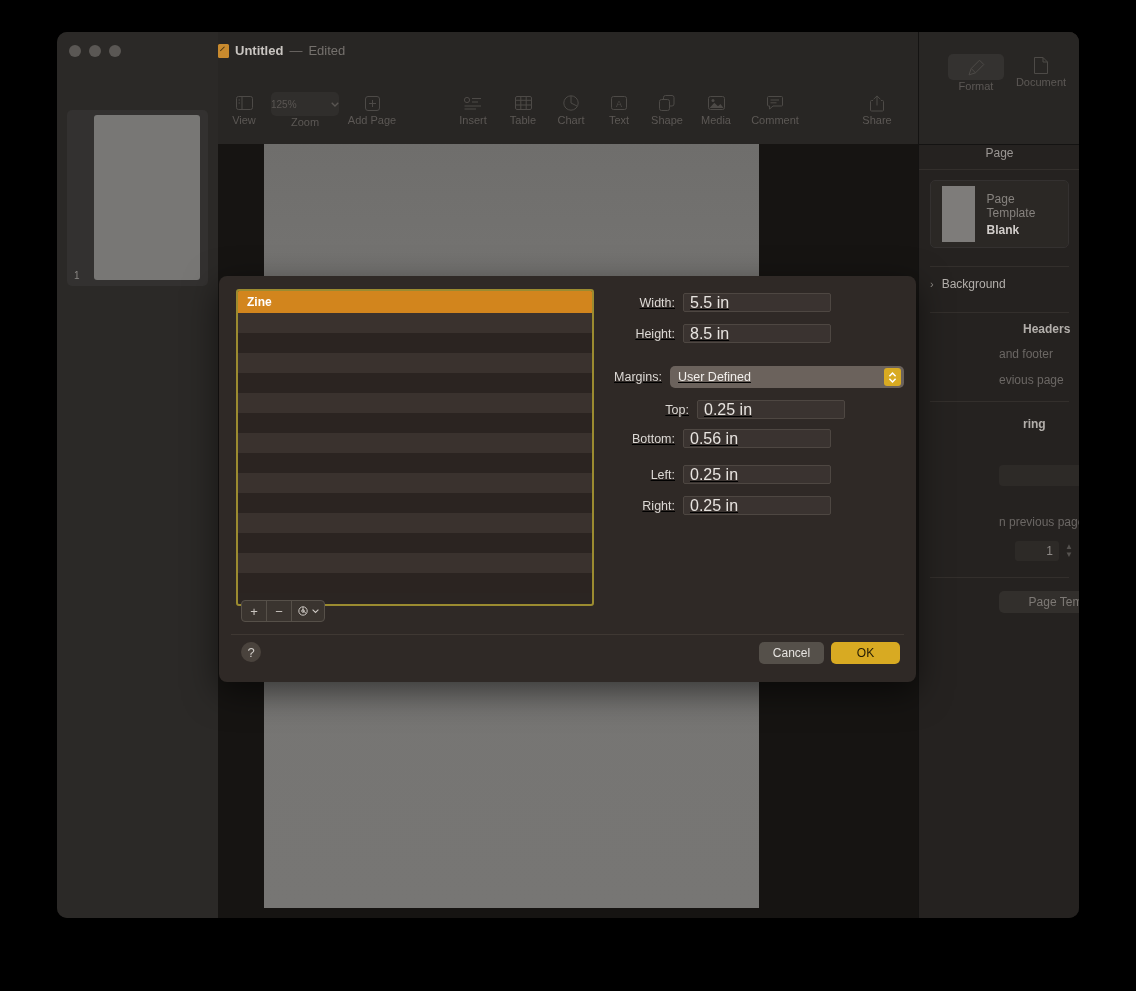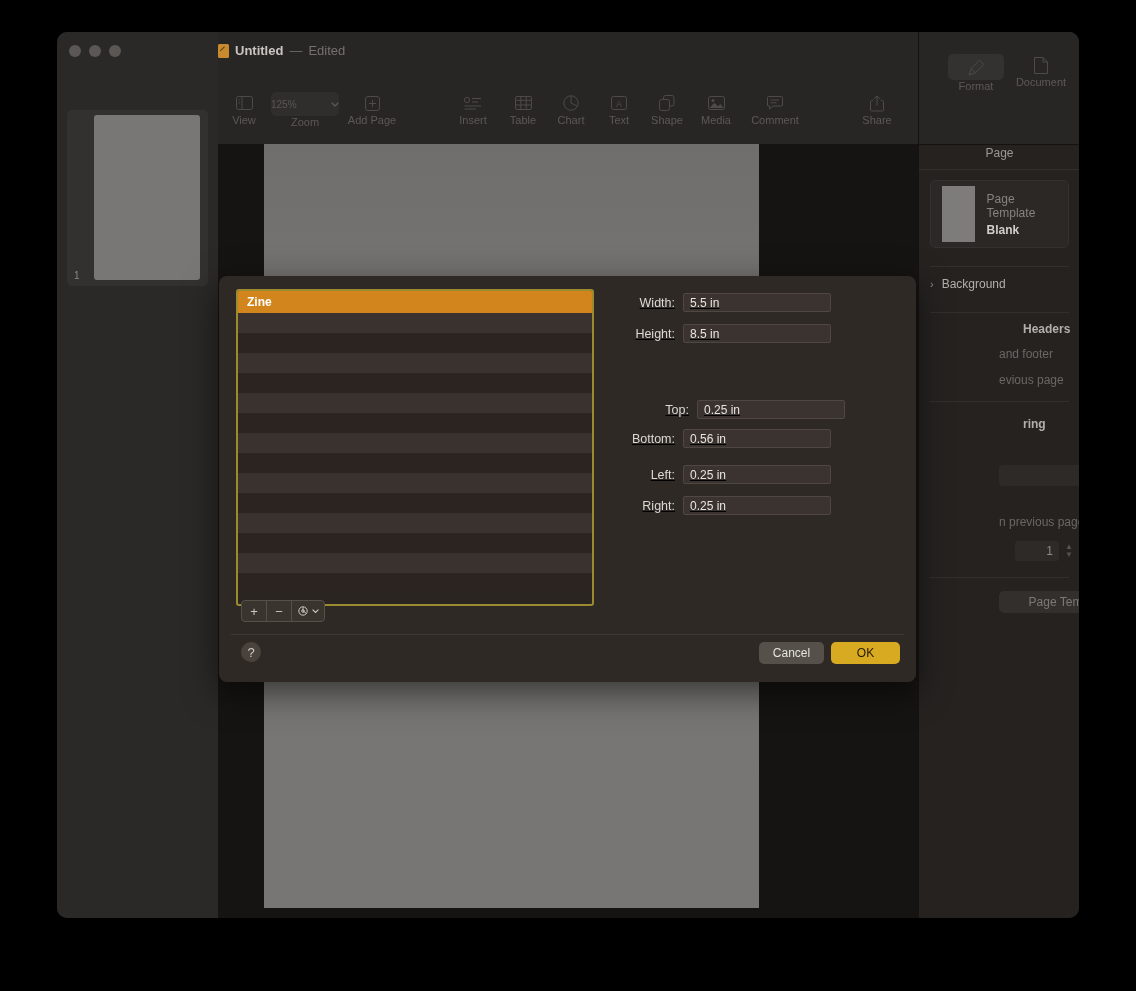--- a/index.html
+++ b/index.html
@@ -451,21 +451,21 @@
   .form-input {
     width: 148px;
     height: 19px;
     background: #3a3330;
     border: 1px solid #4e4742;
     border-radius: 2px;
     box-sizing: border-box;
     display: flex;
     align-items: center;
     padding-left: 6px;
-    font-size: 12px;
+    font-size: 16px;
     color: #e8e4e0;
   }
   .form-popup {
     width: 234px;
     height: 22px;
     background: #6b625c;
     border-radius: 5px;
     box-sizing: border-box;
     display: flex;
     align-items: center;
@@ -785,20 +785,32 @@
       </div>
     </div>
 
     <div class="form-row" style="left:394px; top:48px;">
       <div class="form-label">Height:</div>
       <div class="form-input">
         <span>8.5 in</span>
       </div>
     </div>
 
+    <div class="form-row" style="left:381px; top:90px;">
+      <div class="form-label">Margins:</div>
+      <div class="form-popup">
+        <span>User Defined</span>
+        <span class="popup-arrows">
+          <svg width="9" height="13" viewBox="0 0 9 13">
+              <path d="M1.4 5.2 L4.5 2 L7.6 5.2" fill="none" stroke="#fff" stroke-width="1.5"></path>
+              <path d="M1.4 7.8 L4.5 11 L7.6 7.8" fill="none" stroke="#fff" stroke-width="1.5"></path>
+            </svg>
+        </span>
+      </div>
+    </div>
 
     <div class="form-row" style="left:408px; top:124px;">
       <div class="form-label">Top:</div>
       <div class="form-input">
         <span>0.25 in</span>
       </div>
     </div>
 
     <div class="form-row" style="left:394px; top:153px;">
       <div class="form-label">Bottom:</div>

